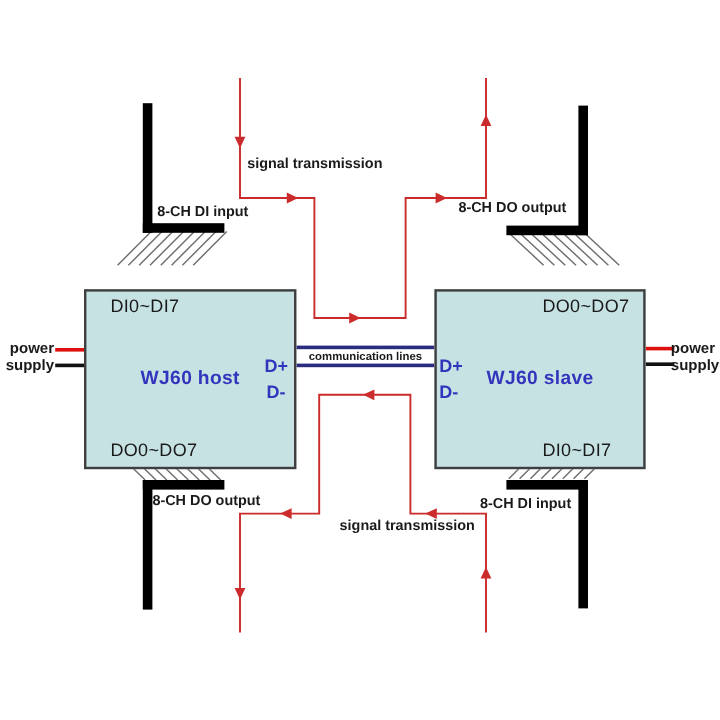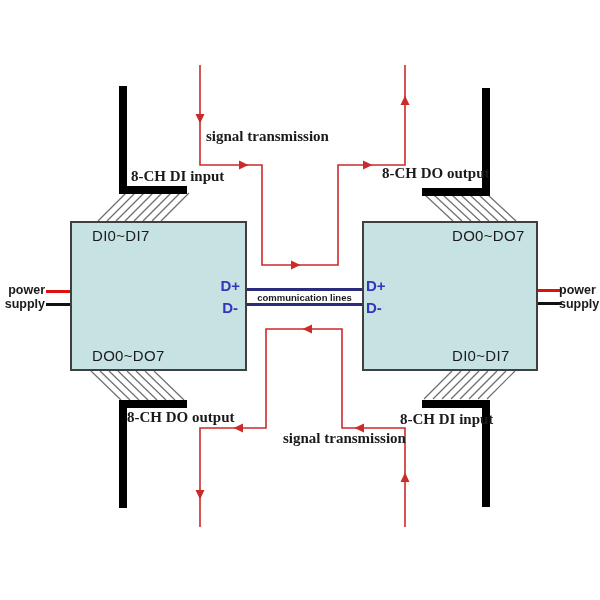--- a/index.html
+++ b/index.html
@@ -16,20 +16,21 @@
   .hatch line{stroke:var(--c-hatch-gray,#6e6e6e);stroke-width:1.2;}
   .bracket rect{fill:var(--c-bracket-black,#000);}
   .comm-rect{fill:var(--c-comm-navy,#2b2b80);}
   .pwr-red{fill:var(--c-power-red,#dd0f0f);}
   .pwr-blk{fill:var(--c-power-black,#111);}
   
   .module{
     position:absolute;box-sizing:border-box;
     background:var(--c-module-fill,#c6e2e3);
     border:2px solid var(--c-module-border,#3f3f3f);
+    margin-top:20px;
   }
   .module-host{left:70px;top:221px;width:177px;height:150px;}
   .module-slave{left:362px;top:221px;width:176px;height:150px;}
   .io-label{position:absolute;font-size:15px;letter-spacing:.3px;white-space:nowrap;}
   .module .io-top{top:4px;}
   .module .io-bottom{bottom:5px;}
   .module-host .io-label{left:20px;}
   .module-slave .io-label{left:88px;}
   .module-title{
     position:absolute;left:0;width:100%;top:64px;text-align:center;
@@ -39,21 +40,21 @@
   .d-label{
     position:absolute;font-weight:bold;font-size:15px;white-space:nowrap;
     color:var(--c-blue-text,#3435bd);
   }
   .module-host .d-plus{right:5px;top:54px;}
   .module-host .d-minus{right:7px;top:76px;}
   .module-slave .d-plus{left:2px;top:54px;}
   .module-slave .d-minus{left:2px;top:76px;}
   
   .txt{position:absolute;white-space:nowrap;}
-  .b12{font-weight:bold;font-size:15px;line-height:15px;font-family:Liberation Serif, serif;}
+  .b12{font-weight:bold;font-size:12px;line-height:15px;}
   .power{font-weight:bold;font-size:12.5px;line-height:14px;}
   .power-left{left:0;top:283px;width:45px;text-align:right;}
   .power-right{left:559px;top:283px;text-align:left;}
   .comm-label{
     left:247px;top:292px;width:115px;text-align:center;
     font-weight:bold;font-size:9.5px;line-height:11px;
   }
   .port-tl{left:131px;top:169px;}
   .port-tr{left:382px;top:166px;}
   .port-bl{left:127px;top:410px;}
@@ -154,27 +155,29 @@
       <rect class="pwr-blk" x="46" y="303" width="24" height="3"></rect>
     </g>
     <g>
       <rect class="pwr-red" x="538" y="289" width="24" height="3"></rect>
       <rect class="pwr-blk" x="538" y="302" width="24" height="3"></rect>
     </g>
   </svg>
 
   <div class="module module-host">
     <span class="io-label io-top">DI0~DI7</span>
+    <span class="module-title">WJ60 host</span>
     <span class="d-label d-plus">D+</span>
     <span class="d-label d-minus">D-</span>
     <span class="io-label io-bottom">DO0~DO7</span>
   </div>
 
   <div class="module module-slave">
     <span class="io-label io-top">DO0~DO7</span>
+    <span class="module-title">WJ60 slave</span>
     <span class="d-label d-plus">D+</span>
     <span class="d-label d-minus">D-</span>
     <span class="io-label io-bottom">DI0~DI7</span>
   </div>
 
   <div class="txt b12 port-tl">8-CH DI input</div>
   <div class="txt b12 port-tr">8-CH DO output</div>
   <div class="txt b12 port-bl">8-CH DO output</div>
   <div class="txt b12 port-br">8-CH DI input</div>
 

